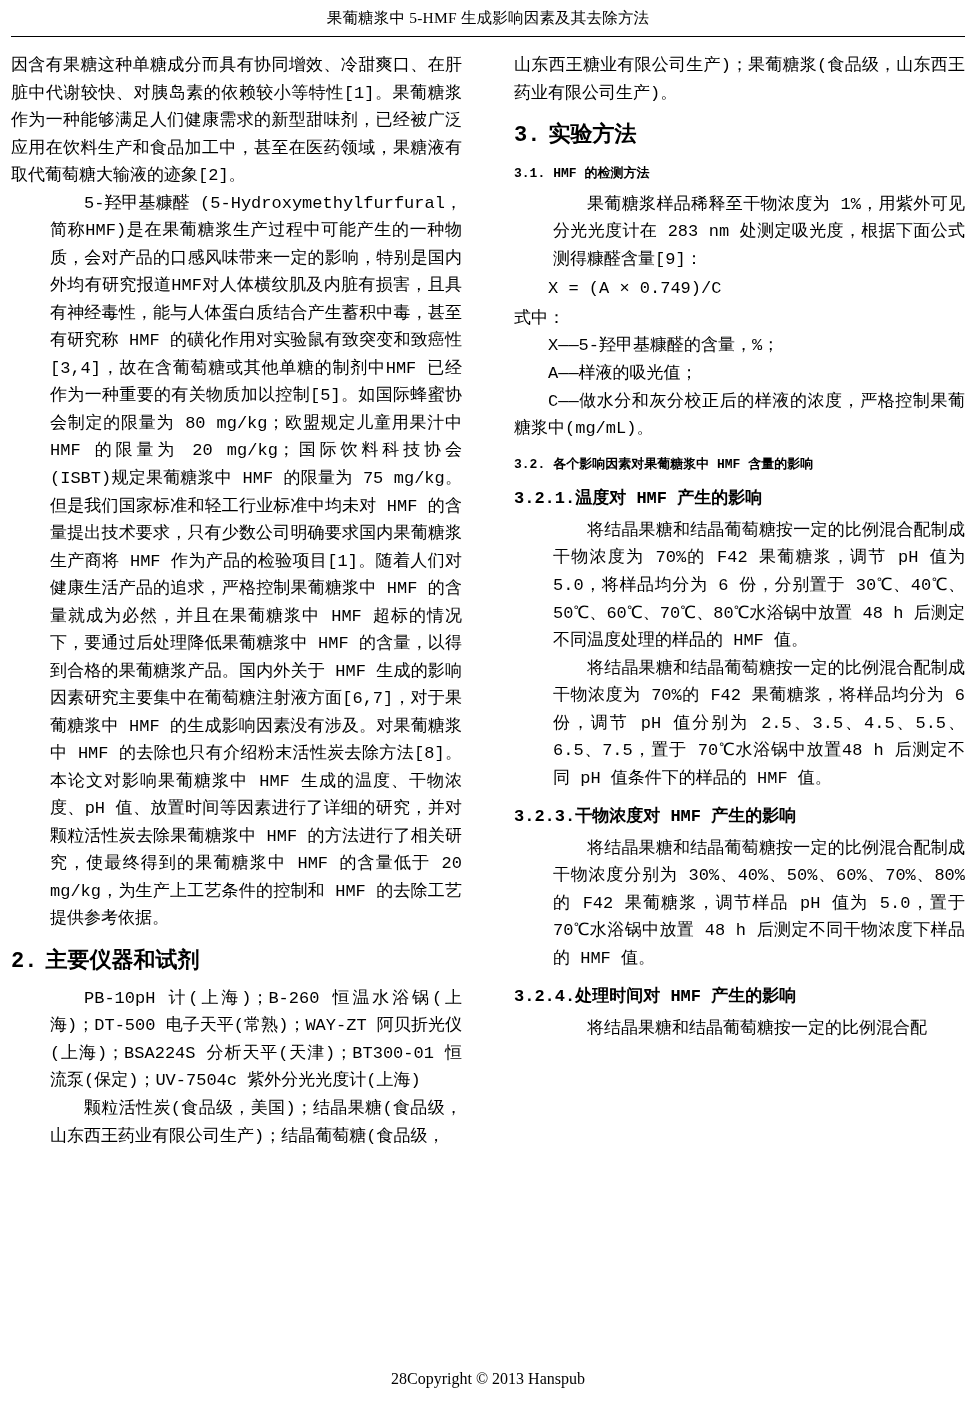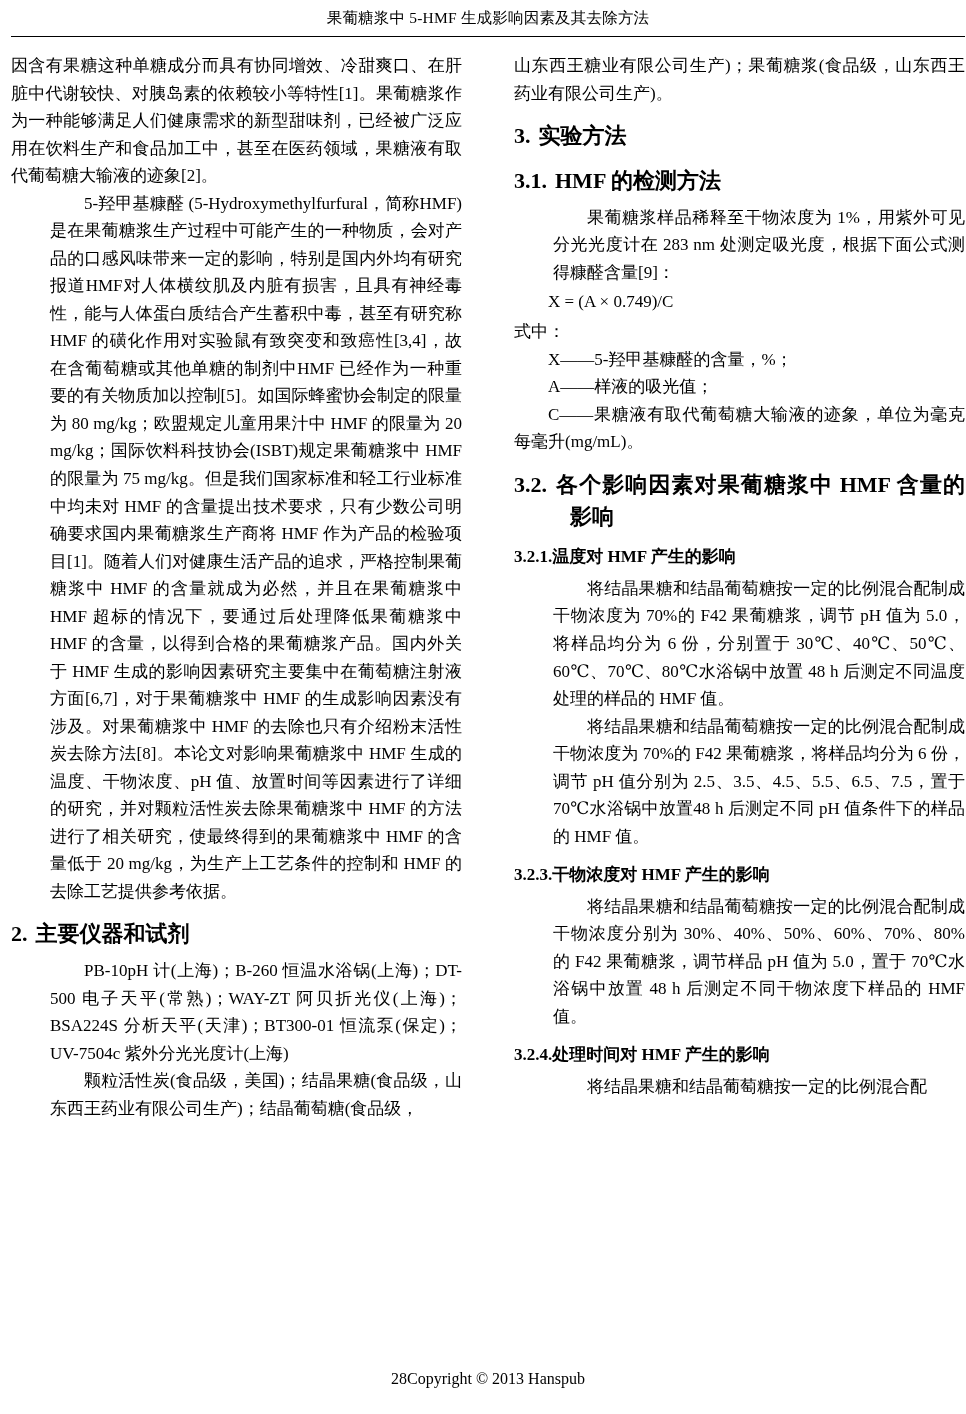--- a/index.html
+++ b/index.html
@@ -43,35 +43,36 @@
   }
   
   .columns {
     position: absolute;
     top: 52px;
     left: 6px;
     width: 954px;
     height: 1280px;
     display: flex;
     gap: 52px;
+    font-family: Liberation Mono, monospace;
   }
   .col {
     width: 458px;
     font-size: 17px;
     line-height: 1.62;
     text-align: justify;
     text-justify: inter-ideograph;
   }
   p {
     margin: 0 0 0 0;
   }
   .indent2 { text-indent: 2em; margin-left: 39px; }
   .sec-h {
     font-weight: bold;
-    font-size: 22px;
+    font-size: 13px;
     margin: 13px 0 7px 0;
     line-height: 1.45;
   }
   .sec-h.big { font-size: 22px; }
   .sec-h .num { margin-right: 8px; }
   .sub-h {
     font-weight: bold;
     font-size: 17px;
     margin: 12px 0 5px 0;
     line-height: 1.5;
@@ -131,21 +132,21 @@
 
       <div class="sec-h">
         <span class="num">3.1.</span><span>HMF 的检测方法</span>
       </div>
 
       <p class="indent2">果葡糖浆样品稀释至干物浓度为 1%，用紫外可见分光光度计在 283 nm 处测定吸光度，根据下面公式测得糠醛含量[9]：</p>
       <p class="formula">X = (A × 0.749)/C</p>
       <p>式中：</p>
       <p class="deflist">X——5-羟甲基糠醛的含量，%；</p>
       <p class="deflist">A——样液的吸光值；</p>
-      <p class="deflist">C——果糖液有取代葡萄糖大输液的迹象，单位为毫克每毫升(mg/mL)。</p>
+      <p class="deflist">C——做水分和灰分校正后的样液的浓度，严格控制果葡糖浆中(mg/mL)。</p>
 
       <div class="sec-h hang">
         <span class="num">3.2.</span><span>各个影响因素对果葡糖浆中 HMF 含量的影响</span>
       </div>
 
       <div class="sub-h">
         <span class="num">3.2.1.</span><span>温度对 HMF 产生的影响</span>
       </div>
       <p class="indent2">将结晶果糖和结晶葡萄糖按一定的比例混合配制成干物浓度为 70%的 F42 果葡糖浆，调节 pH 值为 5.0，将样品均分为 6 份，分别置于 30℃、40℃、50℃、60℃、70℃、80℃水浴锅中放置 48 h 后测定不同温度处理的样品的 HMF 值。</p>
 

